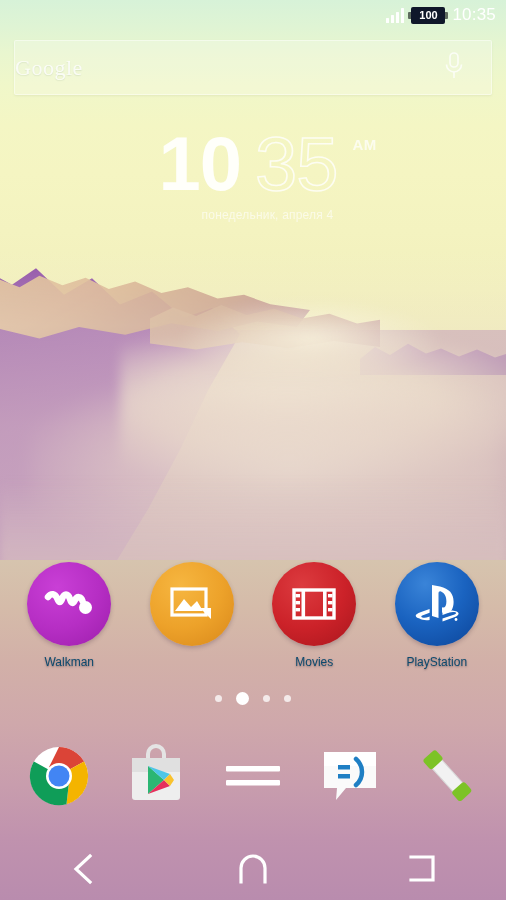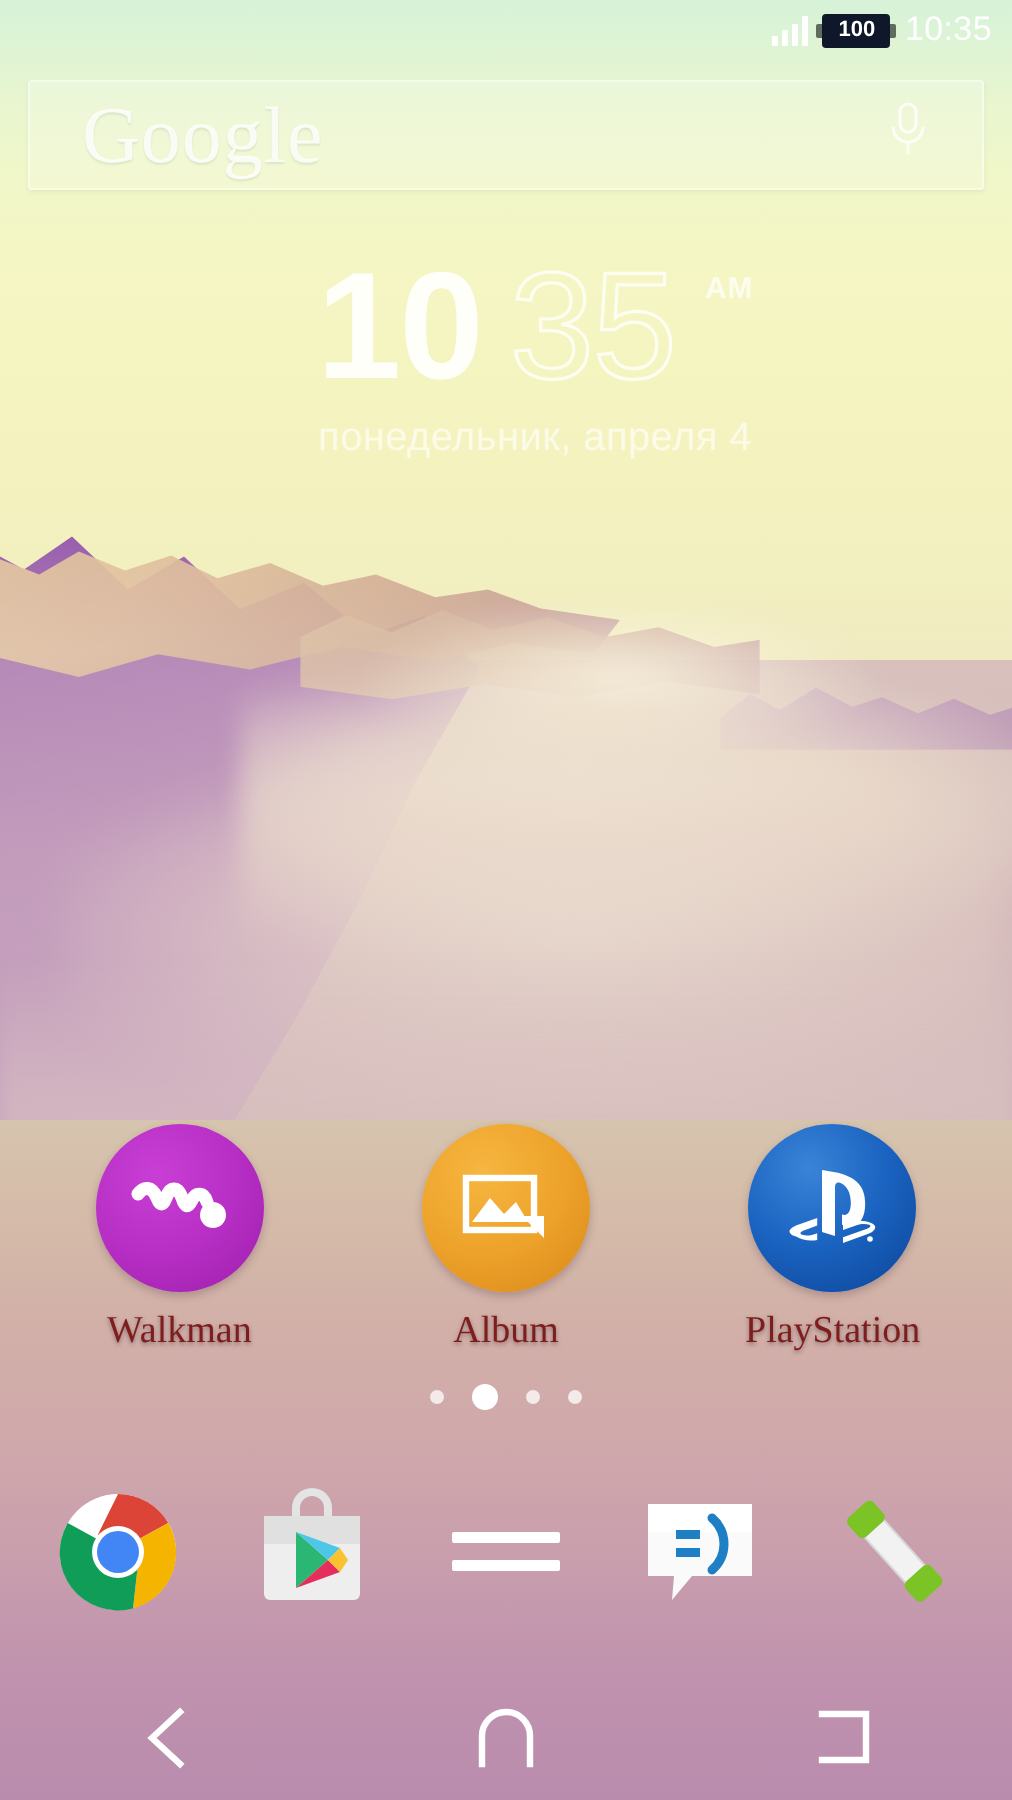--- a/index.html
+++ b/index.html
@@ -122,22 +122,22 @@
   
   #search-bar {
     position:absolute; left:14px; top:40px; width:478px; height:55px;
     z-index:10; display:flex; align-items:center;
     background:rgba(255,255,255,.20);
     border:1px solid rgba(255,255,255,.45);
     border-radius:2px;
     box-shadow:0 1px 2px rgba(120,140,110,.12);
   }
   #google-logo {
-    margin-left:26px; font-family:"Liberation Serif", serif;
-    font-size:40px; color:rgba(255,255,255,.82);
+    font-family:"Liberation Serif", serif;
+    font-size:22px; color:rgba(255,255,255,.82);
     text-shadow:0 1px 1px rgba(160,180,150,.25);
     letter-spacing:.5px;
   }
   #mic-icon { margin-left:auto; margin-right:26px; opacity:.78; }
 
   
   #clock-widget {
     position:absolute; left:0; top:128px; width:506px;
     z-index:9; text-align:center; pointer-events:none;padding-left:29px;
   }
@@ -148,38 +148,38 @@
   }
   #clock-minute {
     font-size:76px; line-height:.95; margin-left:14px; letter-spacing:-1px;
     color:transparent; -webkit-text-stroke:1.6px rgba(255,255,255,.78);
   }
   #clock-ampm {
     font-size:15px; font-weight:bold; color:rgba(255,255,255,.72);
     margin-top:8px; margin-left:15px; letter-spacing:.4px;
   }
   #clock-date {
-    margin-top:8px; font-size:20px; color:rgba(255,255,255,.62);
+    margin-top:8px; font-size:12px; color:rgba(255,255,255,.62);
     letter-spacing:.2px;
   }
 
   
   #app-grid {
     position:absolute; left:0; top:562px; width:506px;
     z-index:10; display:flex; justify-content:space-around; padding:0 8px;
   }
   .app-cell { width:110px; text-align:center; }
   .app-icon {
     width:84px; height:84px; margin:0 auto; border-radius:50%;
     position:relative; display:flex; align-items:center; justify-content:center;
     box-shadow:0 2px 4px rgba(60,40,60,.26);
   }
   .app-label {
-    margin-top:9px; font-size:19px; color:#7f1d1d;
-    text-shadow:0 1px 2px rgba(80,60,70,.55); white-space:nowrap;font-family:Liberation Serif, serif;
+    margin-top:9px; font-size:12px; color:#0c4a6e;
+    text-shadow:0 1px 2px rgba(80,60,70,.55); white-space:nowrap;
   }
 
   
   .ic-walkman { background:radial-gradient(circle at 36% 30%, #c93fd6 0%, #b62ec4 52%, #9c1eab 100%); }
   
   .ic-album { background:radial-gradient(circle at 36% 28%, #f6b640 0%, #eda22a 52%, #d8871a 100%); }
   
   .ic-movies { background:radial-gradient(circle at 36% 28%, #dc3b3f 0%, #cc2229 52%, #a8161d 100%); }
   
   .ic-playstation { background:radial-gradient(circle at 36% 26%, #3a84d8 0%, #1a63c0 48%, #0c4497 100%); }
@@ -273,23 +273,38 @@
   </div>
 
   <div class="app-cell">
     <div class="app-icon ic-album">
       <svg width="46" height="40" viewBox="0 0 46 40">
         <rect x="3" y="5" width="34" height="26" fill="none" stroke="#ffffff" stroke-width="3.2"></rect>
         <path d="M6 27 L15 15 L22 23 L28 17 L34 27 Z" fill="#ffffff"></path>
         <path d="M31 24 L42 24 L42 35 Z" fill="#ffffff"></path>
       </svg>
     </div>
-    <div class="app-label">Album</div>
-  </div>
-
+  </div>
+
+  <div class="app-cell">
+    <div class="app-icon ic-movies">
+      <svg width="46" height="36" viewBox="0 0 46 36">
+        <rect x="3" y="4" width="40" height="28" fill="none" stroke="#ffffff" stroke-width="3.4"></rect>
+        <rect x="10.5" y="4" width="3.6" height="28" fill="#ffffff"></rect>
+        <rect x="32" y="4" width="3.6" height="28" fill="#ffffff"></rect>
+        <rect x="4.5" y="8" width="4.5" height="3.4" fill="#ffffff"></rect>
+        <rect x="4.5" y="15" width="4.5" height="3.4" fill="#ffffff"></rect>
+        <rect x="4.5" y="22" width="4.5" height="3.4" fill="#ffffff"></rect>
+        <rect x="37" y="8" width="4.5" height="3.4" fill="#ffffff"></rect>
+        <rect x="37" y="15" width="4.5" height="3.4" fill="#ffffff"></rect>
+        <rect x="37" y="22" width="4.5" height="3.4" fill="#ffffff"></rect>
+      </svg>
+    </div>
+    <div class="app-label">Movies</div>
+  </div>
 
   <div class="app-cell">
     <div class="app-icon ic-playstation">
       <svg width="52" height="44" viewBox="0 0 52 44">
         <path d="M21 3 L21 34 L27.5 36 L27.5 11.5 C27.5 9.6 28.6 8.8 30 9.4
                  C33.6 10.8 35.4 14.5 35.4 19.4 C35.4 24 33.8 26.2 31 25.2
                  L31 30.4 C39 33 42.6 28 42.6 19.8 C42.6 11.2 38.2 6.8 29 4.4 Z" fill="#ffffff"></path>
         <path d="M31.5 36.6 L43.5 32.4 C45.4 31.7 45.8 30.8 44.3 30.3
                  C42.8 29.8 40.2 29.9 38.3 30.6 L31.5 33 L31.5 29.6
                  L32.3 29.3 C34.8 28.5 38.3 28.2 41.3 28.5 C45 28.9 47.6 30

